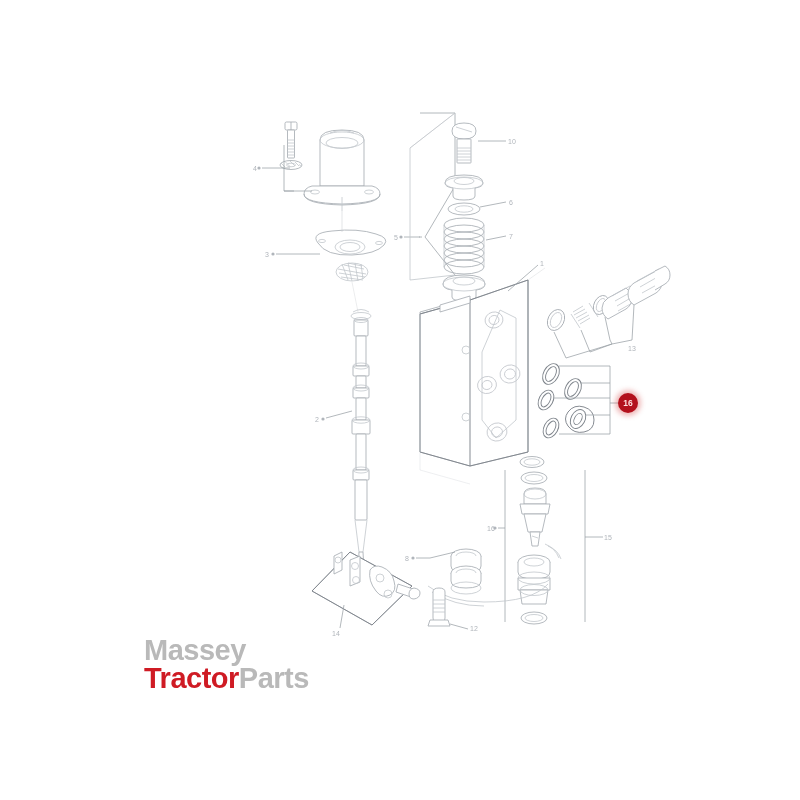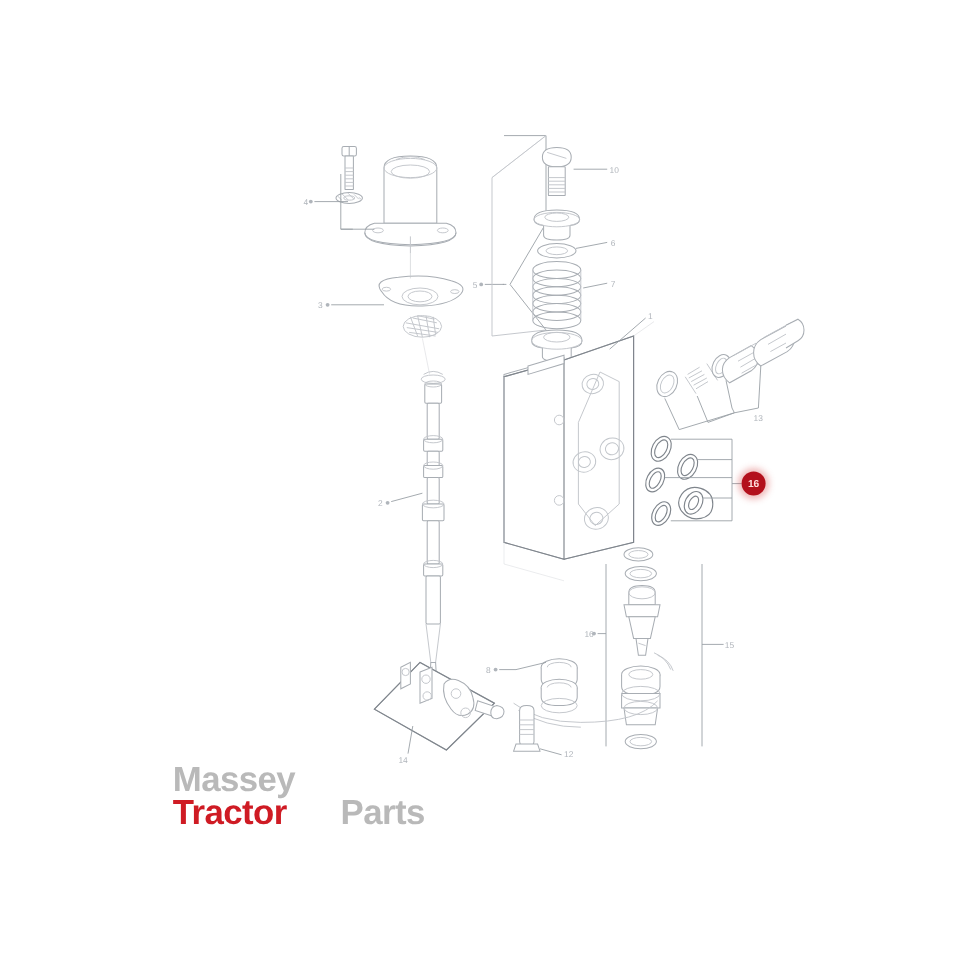--- a/index.html
+++ b/index.html
@@ -10,21 +10,21 @@
   #diagram{position:absolute;left:0;top:0;width:800px;height:800px;}
 
   
   #watermark{position:absolute;left:144px;top:636px;width:230px;height:62px;
              line-height:1;user-select:none;}
   #watermark .wm-row1{font-size:29px;font-weight:700;color:#b9b9b9;
              letter-spacing:-0.5px;display:block;height:26px;}
   #watermark .wm-row2{font-size:29px;font-weight:700;display:block;
              letter-spacing:-0.5px;margin-top:2px;}
   #watermark .wm-tractor{color:#cf1b24;margin-top:28px;}
-  #watermark .wm-parts{color:#b9b9b9;margin-left:45px;}
+  #watermark .wm-parts{color:#b9b9b9;}
 
   
   #badge{position:absolute;left:618px;top:393px;width:20px;height:20px;
          border-radius:50%;background:#b3101c;
          box-shadow:0 0 5px 3px rgba(210,60,60,.35);
          display:flex;align-items:center;justify-content:center;
          color:#ffdede;font-size:8.5px;font-weight:700;}
 </style>
 </head>
 <body>

